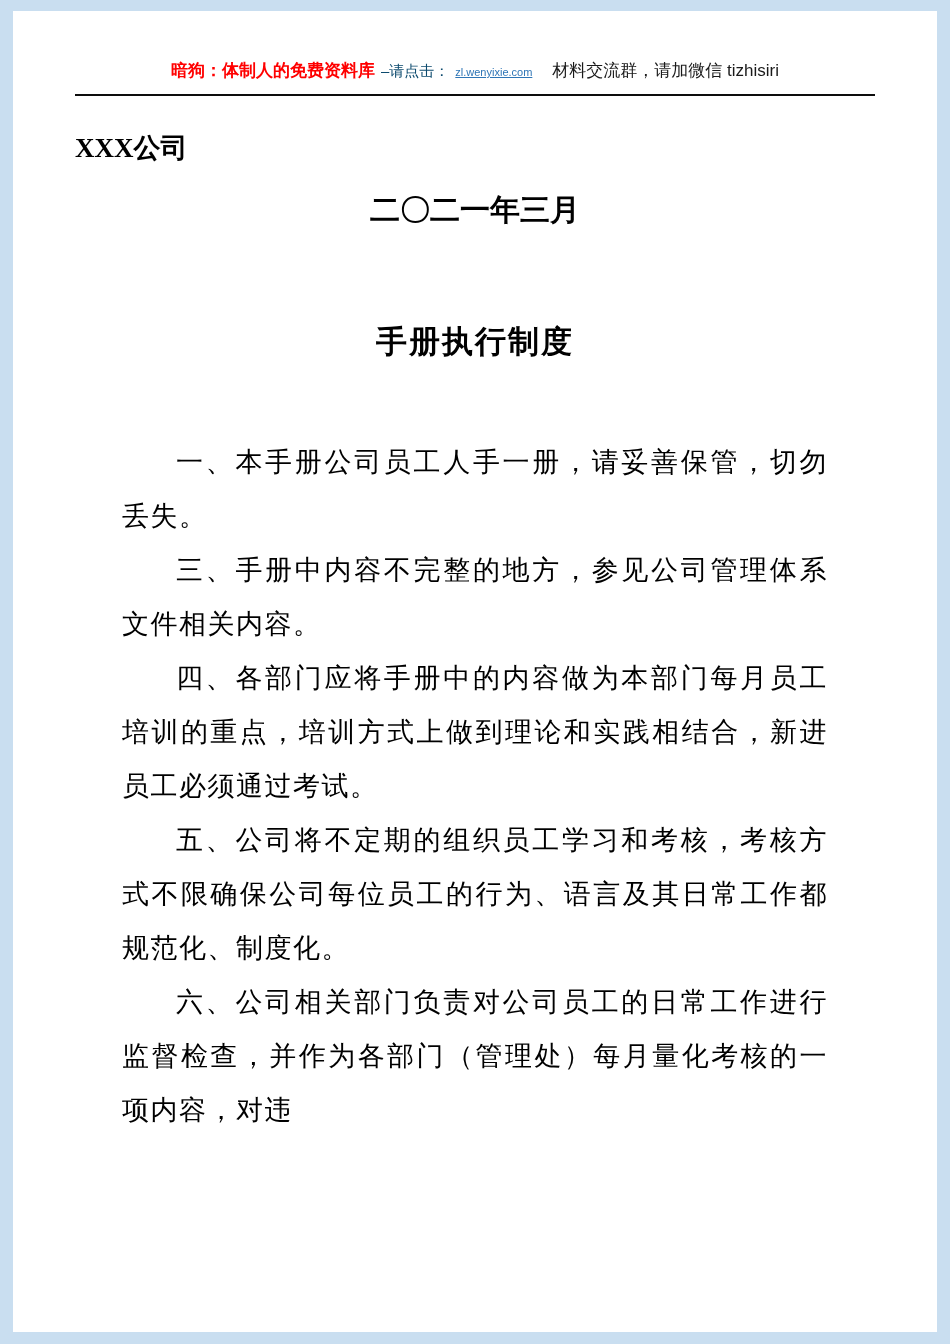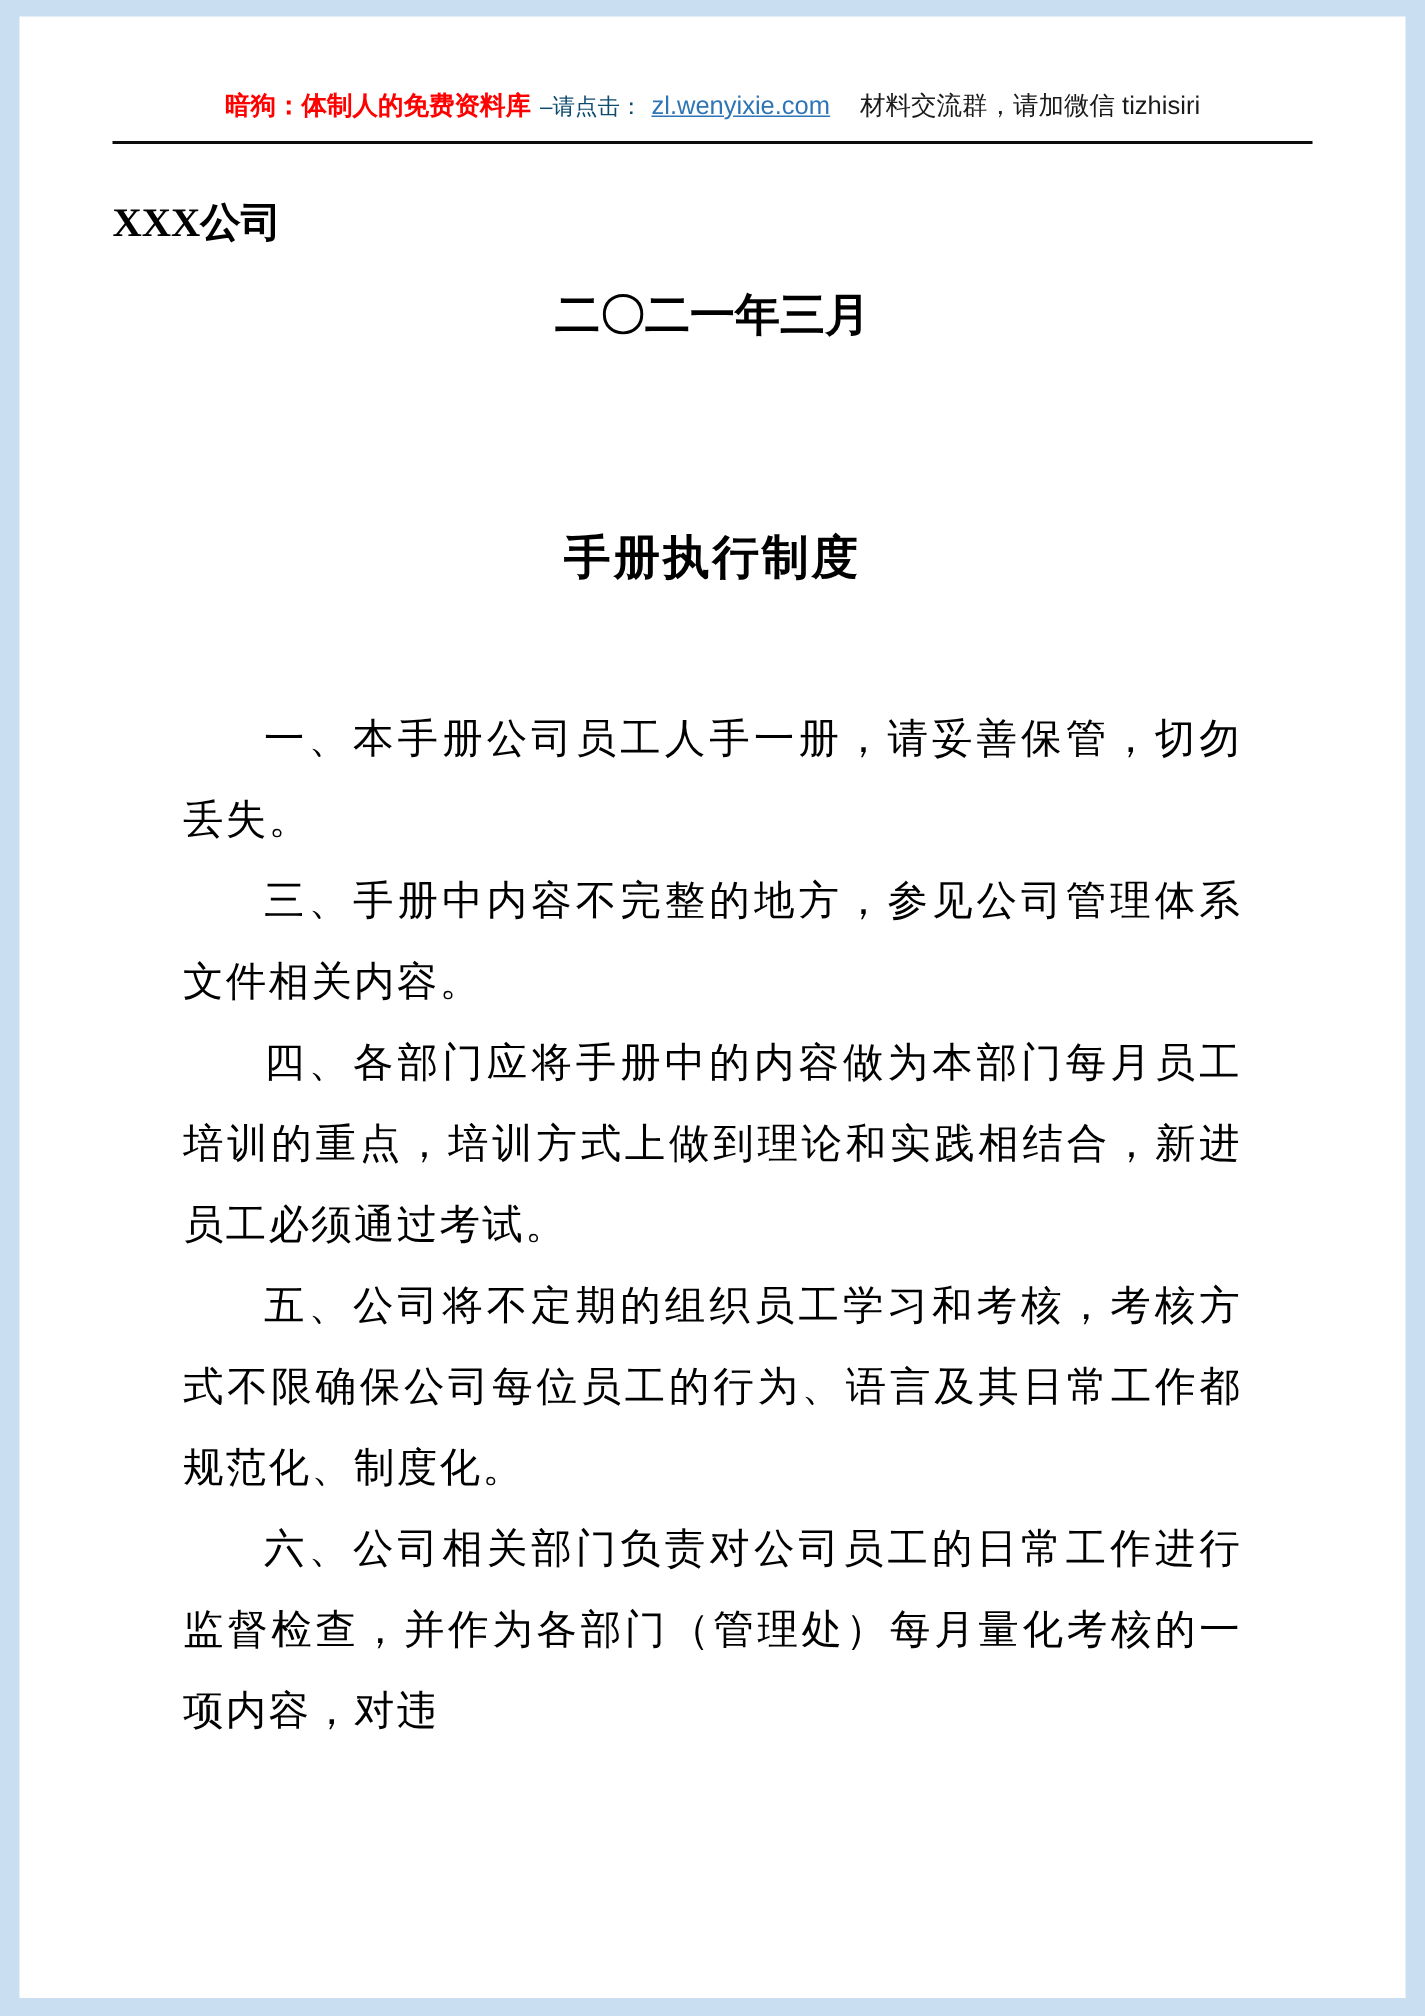--- a/index.html
+++ b/index.html
@@ -29,39 +29,39 @@
     padding-bottom: 12px;
     border-bottom: 2px solid #0d0d0d;
     white-space: nowrap;
   }
   .promo .brand { color: #ff0000; font-weight: bold; }
   .promo .prompt { color: #0c4a6e; font-size: 15px; }
   .promo .link {
     color: #2e75b6;
     text-decoration: underline;
     cursor: pointer;
-    font-size: 17px;
+    font-size: 11px;
   }
   .promo .suffix { color: #1a1a1a; margin-left: 14px; text-align: center; }
   .company-title {
     margin-top: 34px;
     text-align: left;
     font-size: 27px;
     font-weight: bold;
     font-family: "Liberation Serif", serif;
   }
   .date-title {
     margin-top: 24px;
     text-align: center;
     font-size: 30px;
     font-weight: bold;
     font-family: "Liberation Serif", serif;
   }
   .doc-title {
-    margin-top: 120px;
+    margin-top: 90px;
     text-align: center;
     font-size: 31px;
     font-weight: bold;
     font-family: "Liberation Sans", sans-serif;
     letter-spacing: 2px;
   }
   .body-text {
     margin-top: 72px;
     padding: 0 47px;
   }

